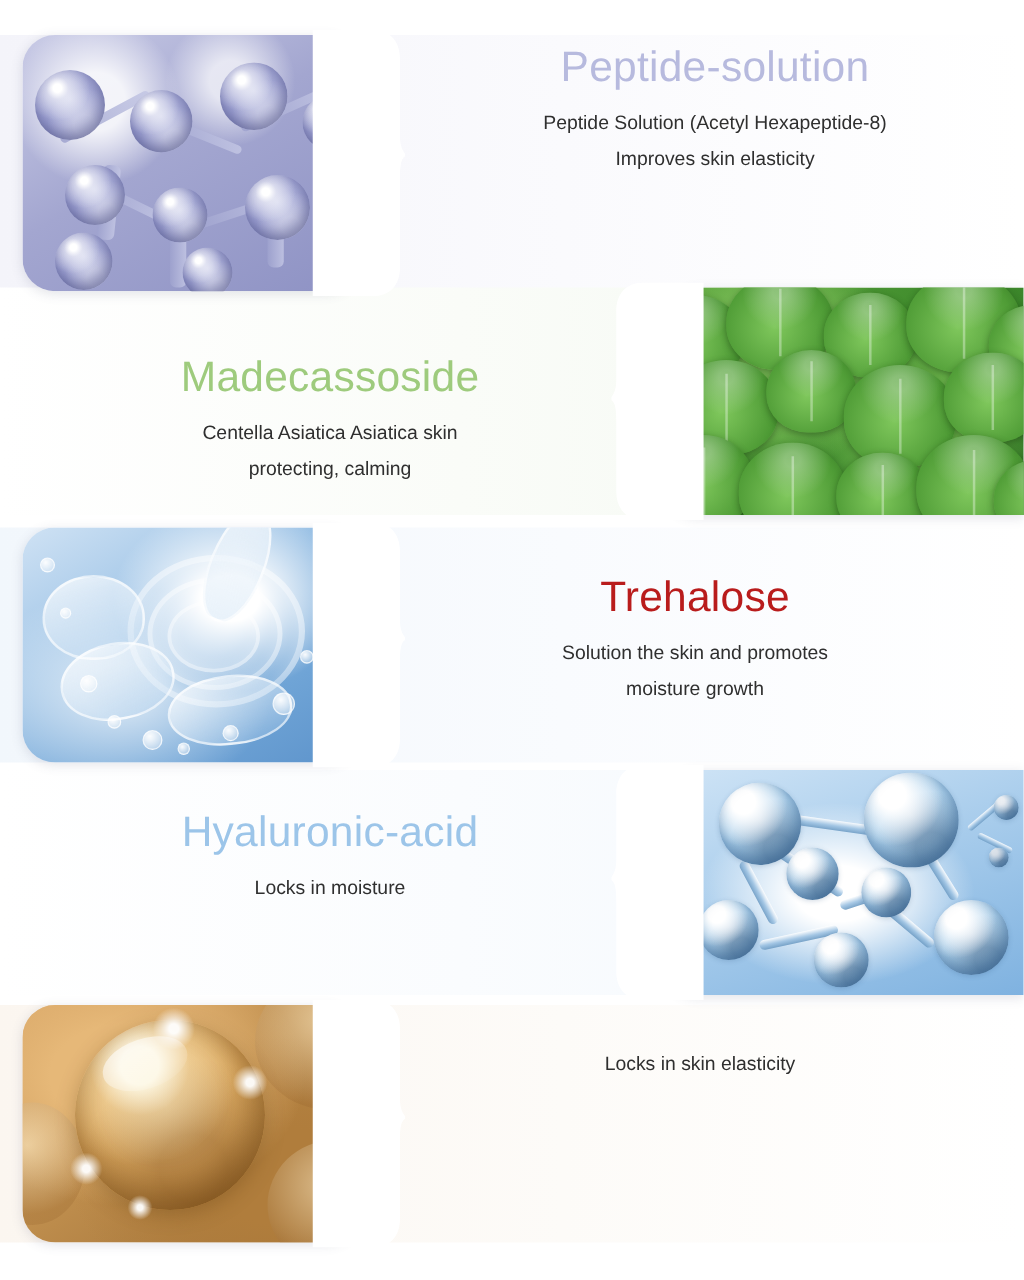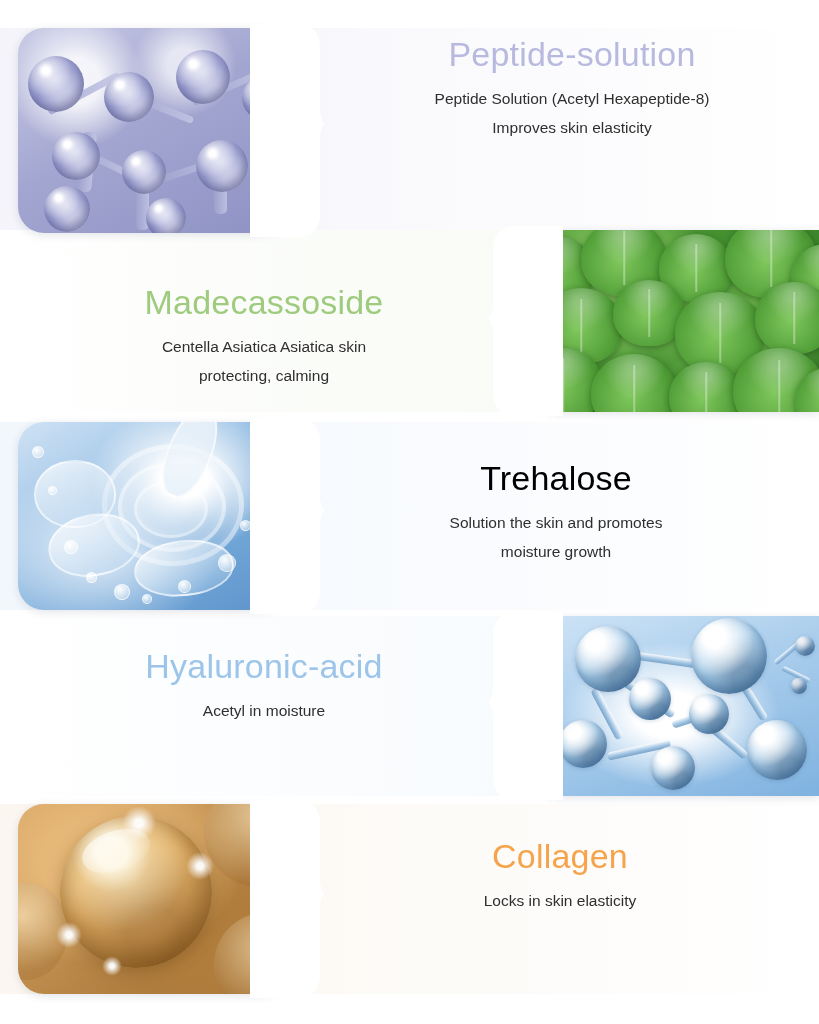--- a/index.html
+++ b/index.html
@@ -340,21 +340,21 @@
         </div>
       </div>
       <div class="bubble" style="left:232px;">
         <svg viewBox="0 0 74 196" preserveAspectRatio="none" aria-hidden="true">
           <path d="M0 0 H48 C62 0 70 9 70 23 V78 C70 86 72 89 74 92 L74 94 C71 96 70 100 70 111 V173 C70 187 62 196 48 196 H0 Z" fill="#ffffff"></path>
         </svg>
       </div>
     </div>
 
     <div class="txt align-center" style="left:336px;top:38px;width:440px;">
-      <h2 class="title" style="color:#000000;">Trehalose</h2>
+      <h2 class="title" style="color:#b91c1c;">Trehalose</h2>
       <p class="desc">
         <span>Solution the skin and promotes</span>
         <span>moisture growth</span>
       </p>
     </div>
   </div>
 
   <div class="row" style="top:616px;height:180px;">
     <div class="row-band" style="background:linear-gradient(270deg,#f3f8fd 0%,#fafcfe 55%,#ffffff 100%);"></div>
 
@@ -384,21 +384,21 @@
       <div class="bubble" style="left:-44px;">
         <svg viewBox="0 0 74 188" preserveAspectRatio="none" aria-hidden="true">
           <path d="M74 0 H26 C12 0 4 9 4 23 V76 C4 84 2 87 0 90 L0 92 C3 94 4 98 4 109 V165 C4 179 12 188 26 188 H74 Z" fill="#ffffff"></path>
         </svg>
       </div>
     </div>
 
     <div class="txt align-center" style="left:44px;top:32px;width:440px;">
       <h2 class="title" style="color:#9cc5e9;">Hyaluronic-acid</h2>
       <p class="desc">
-        <span>Acetyl in moisture</span>
+        <span>Locks in moisture</span>
       </p>
     </div>
   </div>
 
   <div class="row" style="top:804px;height:190px;">
     <div class="row-band" style="background:linear-gradient(90deg,#fbf6f0 0%,#fdfbf8 55%,#ffffff 100%);"></div>
 
     <div class="pic-wrap" style="left:18px;width:268px;height:190px;">
       <div class="pic">
         <div class="pic-inner art-collagen">
@@ -413,20 +413,19 @@
         </div>
       </div>
       <div class="bubble" style="left:232px;">
         <svg viewBox="0 0 74 198" preserveAspectRatio="none" aria-hidden="true">
           <path d="M0 0 H48 C62 0 70 9 70 23 V79 C70 87 72 90 74 93 L74 95 C71 97 70 101 70 112 V175 C70 189 62 198 48 198 H0 Z" fill="#ffffff"></path>
         </svg>
       </div>
     </div>
 
     <div class="txt align-center" style="left:340px;top:34px;width:440px;">
-      <h2 class="title" style="color:#f5a44c;">Collagen</h2>
       <p class="desc">
         <span>Locks in skin elasticity</span>
       </p>
     </div>
   </div>
 
 </div>
 
 </body></html>

